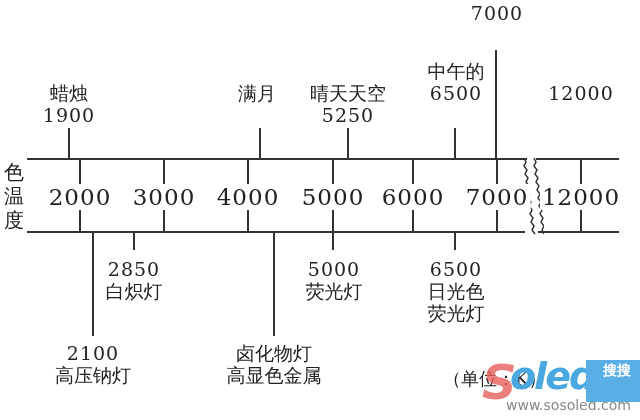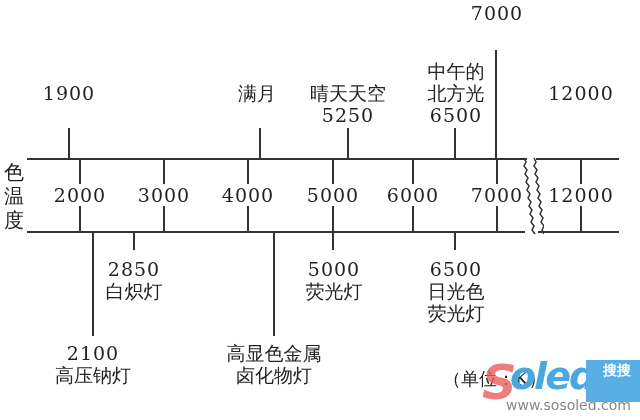--- a/index.html
+++ b/index.html
@@ -4,21 +4,21 @@
 <style>
   html, body { margin: 0; padding: 0; background: #ffffff; }
   body { width: 640px; height: 420px; position: relative; overflow: hidden;
          font-family: "DejaVu Serif", "Liberation Serif", serif; color: #222; }
   .line { position: absolute; background: #333; }
   .h { height: 2px; }
   .v { width: 2px; }
   .lbl { position: absolute; text-align: center; font-size: 19px; line-height: 22px; white-space: nowrap; transform: translateX(-50%); }
   .num { letter-spacing: 1px; }
   .axis-title { position: absolute; left: 2px; top: 160px; width: 24px; font-size: 20px; line-height: 24px; text-align: center; }
-  .tick-label { position: absolute; top: 184px; font-size: 19px; transform: translateX(-50%); background: #fff; padding: 0 2px; letter-spacing: 1px; }
+  .tick-label { position: absolute; top: 184px; font-size: 23px; transform: translateX(-50%); background: #fff; padding: 0 2px; letter-spacing: 1px; }
   .unit { position: absolute; left: 443px; top: 367px; font-size: 18px; }
   .wm { position: absolute; left: 482px; top: 352px; width: 150px; height: 58px; }
   .wm-s { position: absolute; left: 0; top: 2px; font-family: "DejaVu Sans", sans-serif; font-size: 48px; font-weight: bold; color: #e8605e; opacity: .8; font-style: italic; }
   .wm-oled { position: absolute; left: 28px; top: 2px; font-family: "DejaVu Sans", sans-serif; font-size: 38px; font-weight: bold; color: #4aa8e0; font-style: italic; letter-spacing: -2px; }
   .wm-url { position: absolute; left: 24px; top: 45px; font-family: "DejaVu Sans", sans-serif; font-size: 14px; color: #888; }
   .wm-box { position: absolute; left: 104px; top: 8px; width: 62px; height: 42px; background: #5aaee6; color: #fff; font-family: "DejaVu Sans", sans-serif; text-align: center; }
   .wm-box .a { font-size: 14px; font-weight: bold; line-height: 20px; }
   .wm-box .b { font-size: 11px; font-weight: bold; line-height: 18px; margin-top: 40px; }
 </style>
 </head>
@@ -54,38 +54,38 @@
   <div class="tick-label" style="left:80px;">2000</div>
   <div class="tick-label" style="left:164px;">3000</div>
   <div class="tick-label" style="left:248px;">4000</div>
   <div class="tick-label" style="left:333px;">5000</div>
   <div class="tick-label" style="left:413px;">6000</div>
   <div class="tick-label" style="left:497px;">7000</div>
   <div class="tick-label" style="left:581px;">12000</div>
 
   <div class="line v" style="left:68px; top:128px; height:31px;"></div>
   <div class="lbl" style="left:69px; top:82px;">
+    <div>蜡烛</div>
     <div class="num">1900</div>
   </div>
 
   <div class="line v" style="left:259px; top:128px; height:31px;"></div>
   <div class="lbl" style="left:257px; top:82px;">
     <div>满月</div>
   </div>
 
   <div class="line v" style="left:347px; top:128px; height:31px;"></div>
   <div class="lbl" style="left:348px; top:82px;">
     <div>晴天天空</div>
     <div class="num">5250</div>
   </div>
 
   <div class="line v" style="left:454px; top:128px; height:31px;"></div>
   <div class="lbl" style="left:456px; top:60px;">
     <div>中午的</div>
-    <div>北方光</div>
     <div class="num">6500</div>
   </div>
 
   <div class="line v" style="left:495px; top:50px; height:109px;"></div>
   <div class="lbl" style="left:497px; top:2px;">
     <div class="num">7000</div>
   </div>
 
   <div class="lbl" style="left:581px; top:82px;">
     <div class="num">12000</div>
@@ -98,22 +98,22 @@
   </div>
 
   <div class="line v" style="left:92px; top:232px; height:104px;"></div>
   <div class="lbl" style="left:93px; top:342px;">
     <div class="num">2100</div>
     <div>高压钠灯</div>
   </div>
 
   <div class="line v" style="left:273px; top:232px; height:104px;"></div>
   <div class="lbl" style="left:274px; top:342px;">
+    <div>卤化物灯</div>
     <div>高显色金属</div>
-    <div>卤化物灯</div>
   </div>
 
   <div class="line v" style="left:332px; top:232px; height:18px;"></div>
   <div class="lbl" style="left:334px; top:258px;">
     <div class="num">5000</div>
     <div>荧光灯</div>
   </div>
 
   <div class="line v" style="left:454px; top:232px; height:18px;"></div>
   <div class="lbl" style="left:456px; top:258px;">

